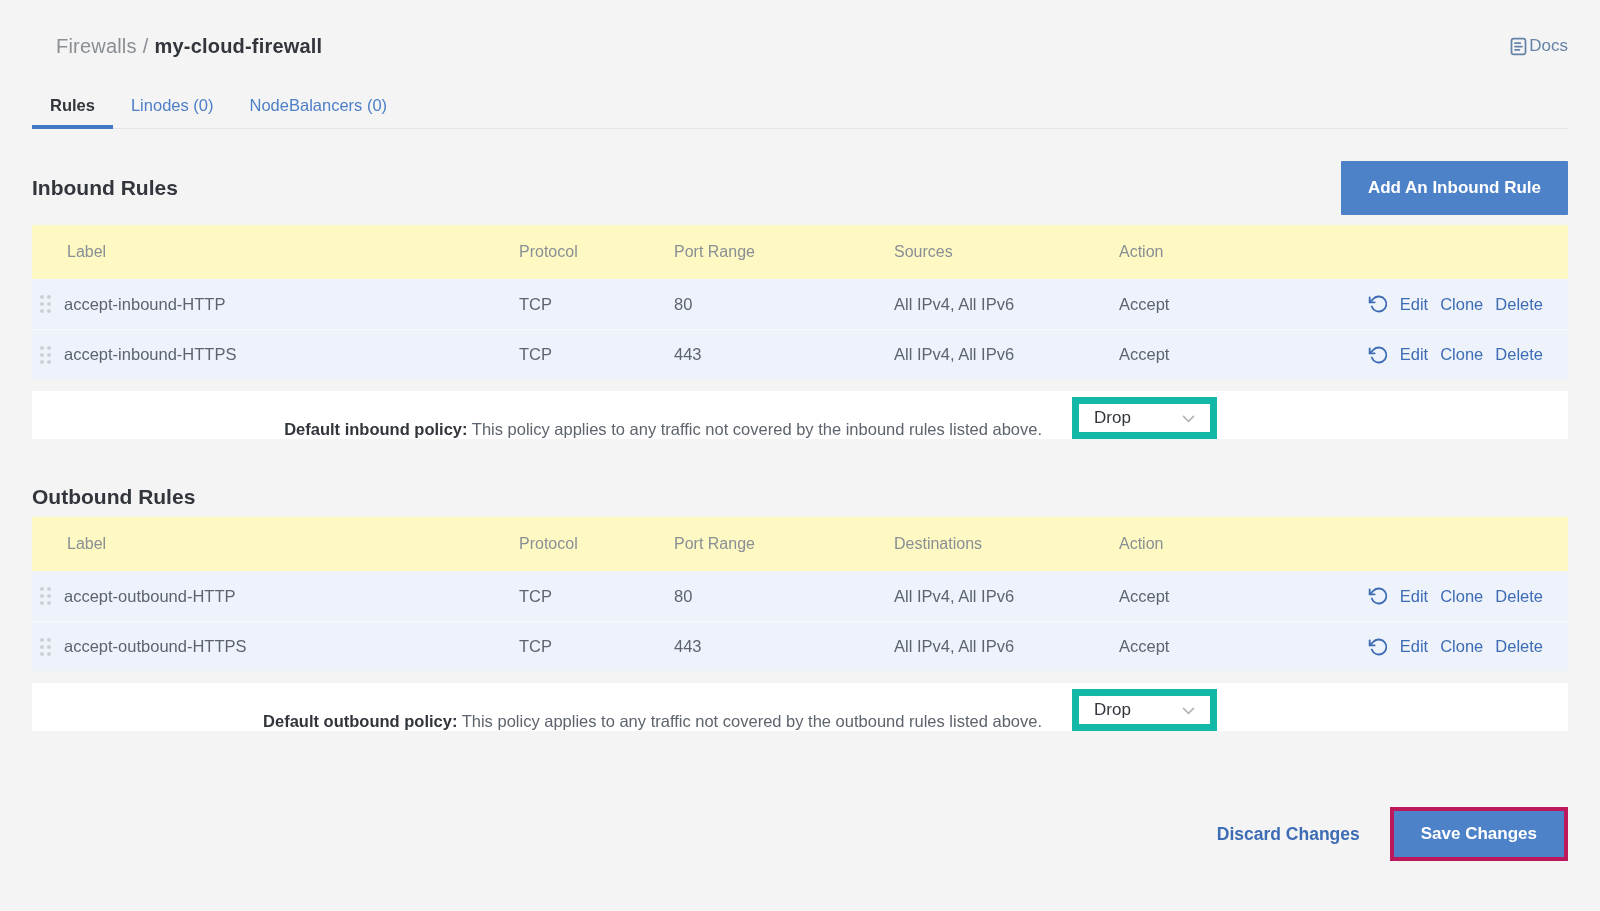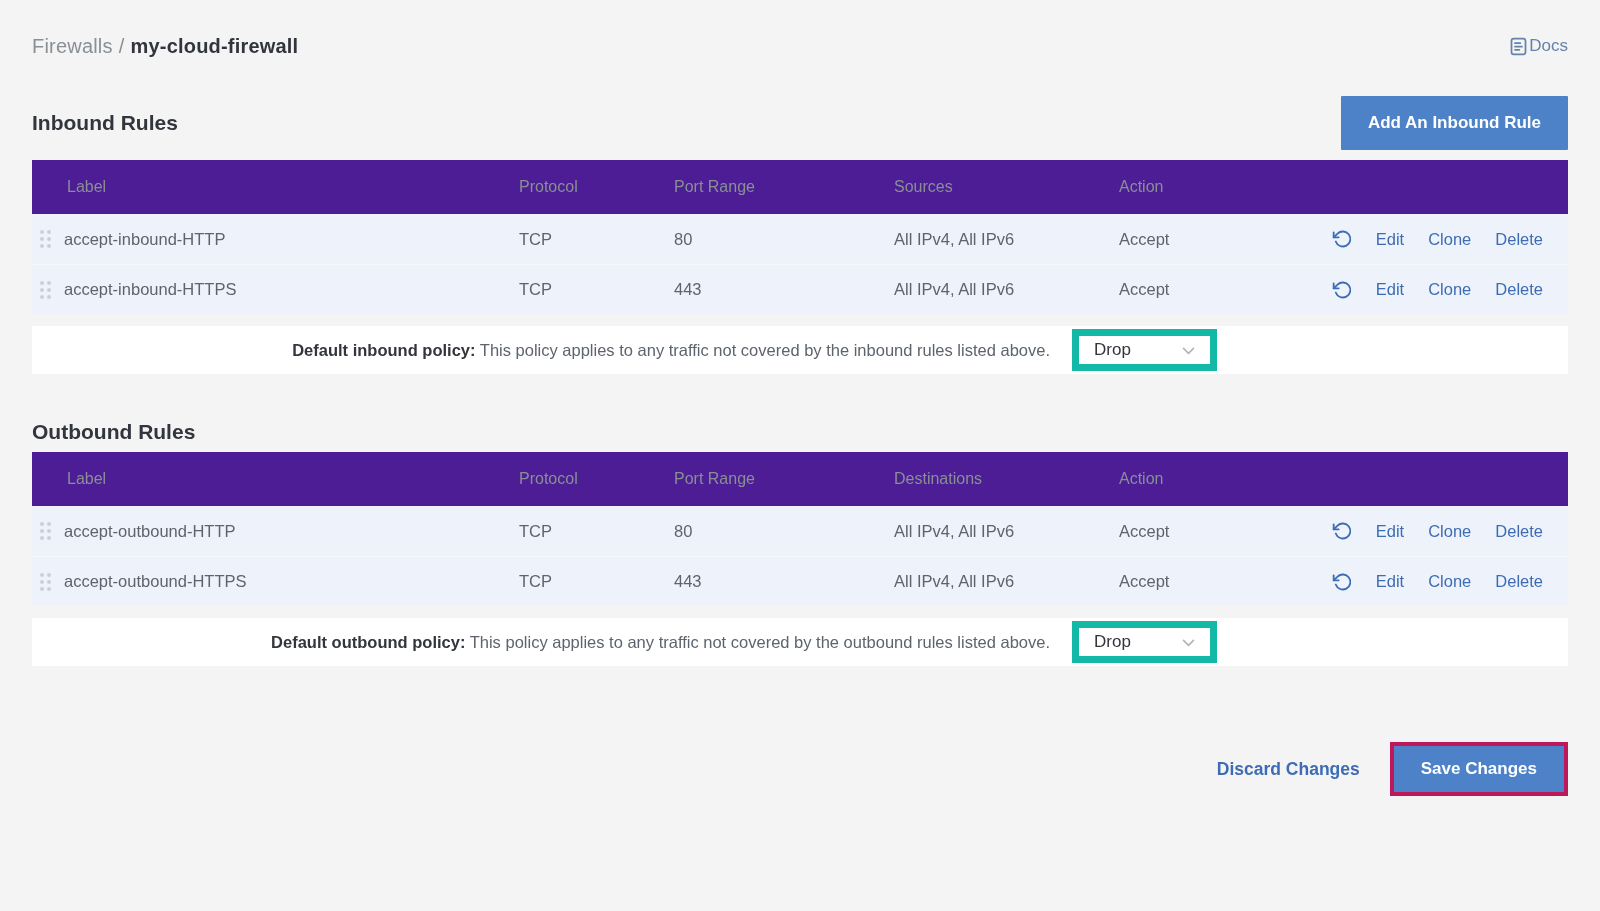--- a/index.html
+++ b/index.html
@@ -7,21 +7,21 @@
   body {
     font-family: "Liberation Sans", sans-serif;
     background: #f4f4f4;
     color: #32363c;
     overflow: hidden;
   }
   .page { width: 1600px; height: 911px; padding: 28px 32px 0; }
 
   
   .topbar { display: flex; justify-content: space-between; align-items: center; height: 36px; }
-  .breadcrumb { font-size: 20px; letter-spacing: .2px; }
+  .breadcrumb { font-size: 20px; letter-spacing: .2px; margin-left: 24px; }
   .crumb-section { color: #898f94; font-weight: 400; }
   .crumb-sep { color: #898f94; margin: 0 6px; }
   .crumb-current { color: #32363c; font-weight: 700; }
   .docs-link { display: flex; align-items: center; color: #6583a8; font-size: 17px; cursor: pointer; }
 
   
   .tabs { display: flex; margin-top: 22px; border-bottom: 1px solid #e3e5e8; }
   .tab { padding: 10px 18px 13px; font-size: 16.5px; color: #4d7ec8; cursor: pointer; position: relative; }
   .tab.active { color: #32363c; font-weight: 700; }
   .tab.active::after {
@@ -33,49 +33,49 @@
   .section-head.outbound { margin-top: 46px; margin-bottom: 8px; }
   .section-title { font-size: 21px; font-weight: 700; color: #32363c; }
   .btn-primary {
     background: #4d82c8; color: #fff; border: none; height: 54px; padding: 0 27px;
     font-family: "Liberation Sans", sans-serif; font-size: 17px; font-weight: 700; cursor: pointer; border-radius: 1px;
   }
 
   
   .table { width: 100%; }
   .thead {
-    display: flex; align-items: center; height: 54px; background: #4c1d95;
+    display: flex; align-items: center; height: 54px; background: #fef9c3;
     color: #898f94; font-size: 16px;
   }
   .trow {
     display: flex; align-items: center; height: 50px; background: #eef3fb;
     color: #5d646d; font-size: 16.5px;
   }
   .trow + .trow { border-top: 1px solid #f6f8fc; }
   .col { flex: 0 0 auto; }
   .col-label   { width: 487px; display: flex; align-items: center; }
   .th.col-label { padding-left: 35px; }
   .col-protocol { width: 155px; }
   .col-port     { width: 220px; }
   .col-sources  { width: 225px; }
   .col-action   { width: 180px; }
-  .col-actions  { flex: 1 1 auto; display: flex; align-items: center; justify-content: flex-end; gap: 24px; padding-right: 25px; }
+  .col-actions  { flex: 1 1 auto; display: flex; align-items: center; justify-content: flex-end; gap: 12px; padding-right: 25px; }
   .drag-handle {
     margin-left: 8px; margin-right: 13px;
     display: grid; grid-template-columns: repeat(2, 4px); grid-auto-rows: 4px; gap: 3px; cursor: grab;
   }
   .drag-handle i { width: 4px; height: 4px; border-radius: 50%; background: #ccd0d6; }
   .row-link { color: #3d6cb5; font-size: 16.5px; text-decoration: none; cursor: pointer; }
   .undo-btn { display: flex; align-items: center; cursor: pointer; color: #3d6cb5; }
 
   
   .policy-row {
     margin-top: 12px; height: 48px; background: #ffffff;
-    display: flex; align-items: center; justify-content: flex-end;
-    padding-right: 351px; gap: 22px;
+    display: flex; align-items: flex-end; justify-content: flex-end;
+    padding-right: 351px; gap: 30px;
   }
   .policy-text { font-size: 16.5px; color: #5d646d; }
   .policy-text b { color: #32363c; font-weight: 700; }
   .select {
     width: 145px; height: 42px; background: #fff; border: 7px solid #14b8a6;
     display: flex; align-items: center; justify-content: space-between;
     padding: 0 13px 0 15px; cursor: pointer;
   }
   .select-value { font-size: 17px; color: #32363c; }
 
@@ -103,20 +103,25 @@
           <rect x="4" y="3" width="16" height="18" rx="2.5"></rect>
           <line x1="8" y1="8.2" x2="14" y2="8.2"></line>
           <line x1="8" y1="12" x2="16" y2="12"></line>
           <line x1="8" y1="15.8" x2="13" y2="15.8"></line>
         </svg>
       </span>
       <span>Docs</span>
     </div>
   </div>
 
+  <div class="tabs">
+    <div class="tab active">Rules</div>
+    <div class="tab">Linodes (0)</div>
+    <div class="tab">NodeBalancers (0)</div>
+  </div>
 
   <div class="section-head">
     <div class="section-title">Inbound Rules</div>
     <button class="btn-primary">Add An Inbound Rule</button>
   </div>
 
   <div class="table">
     <div class="thead">
       <div class="col col-label th">Label</div>
       <div class="col col-protocol">Protocol</div>

